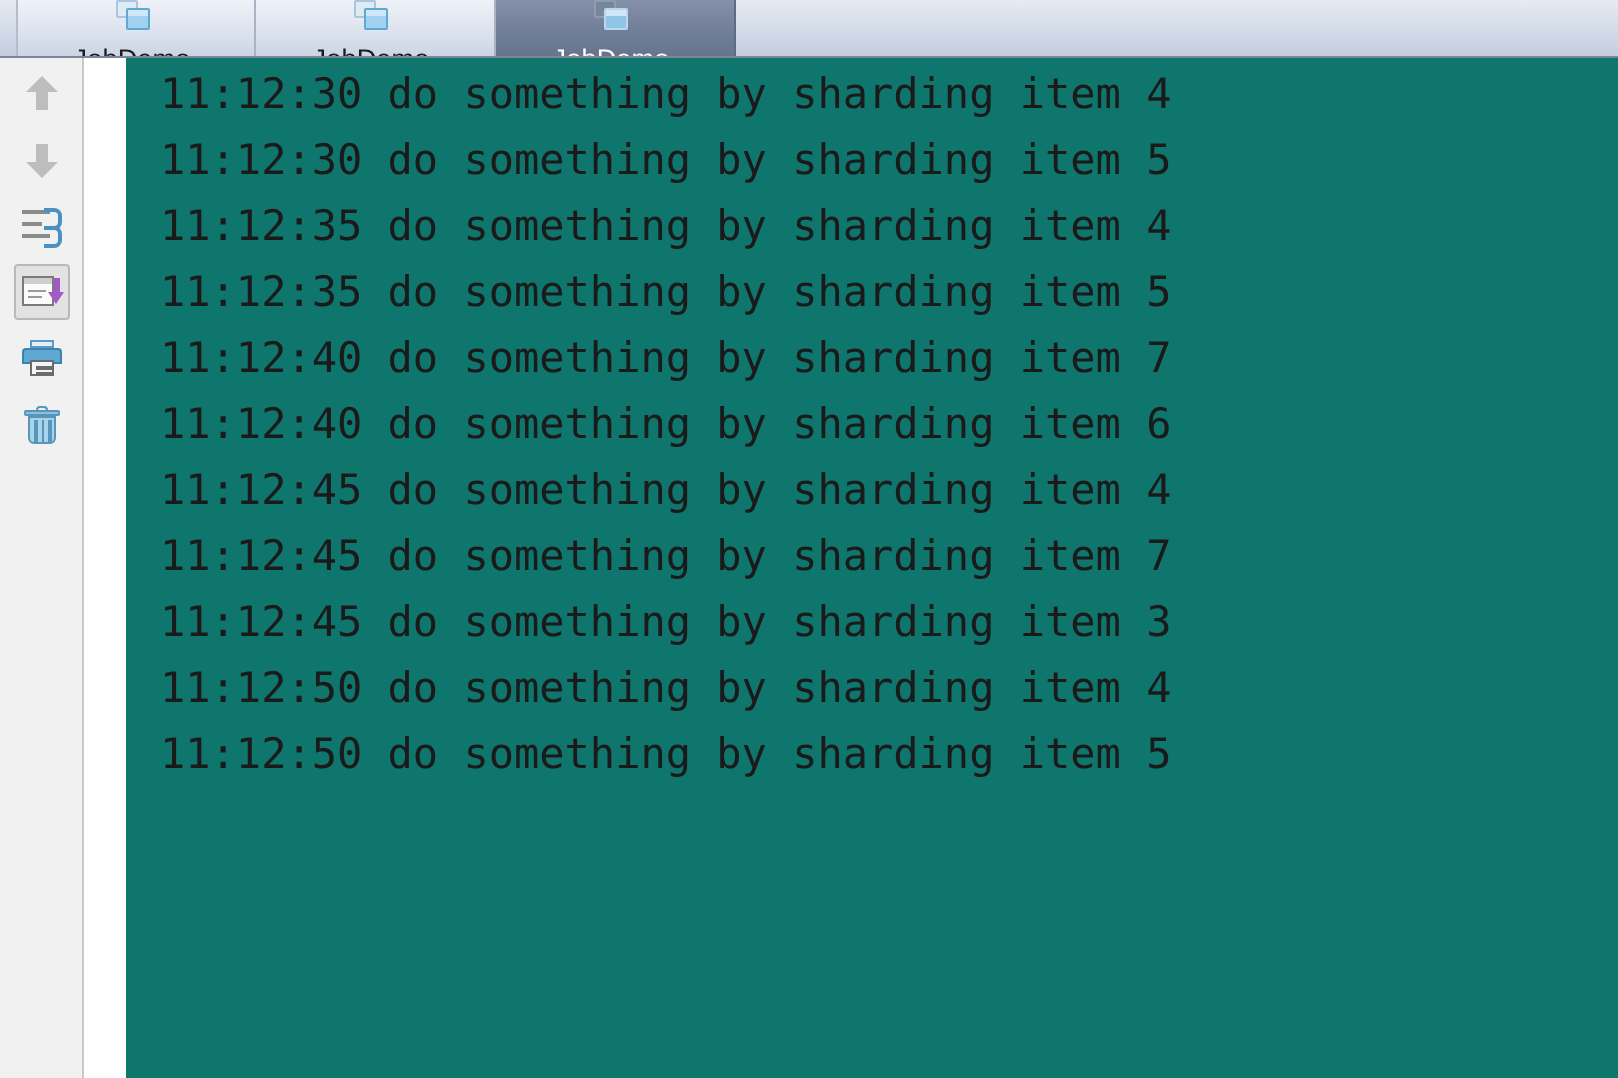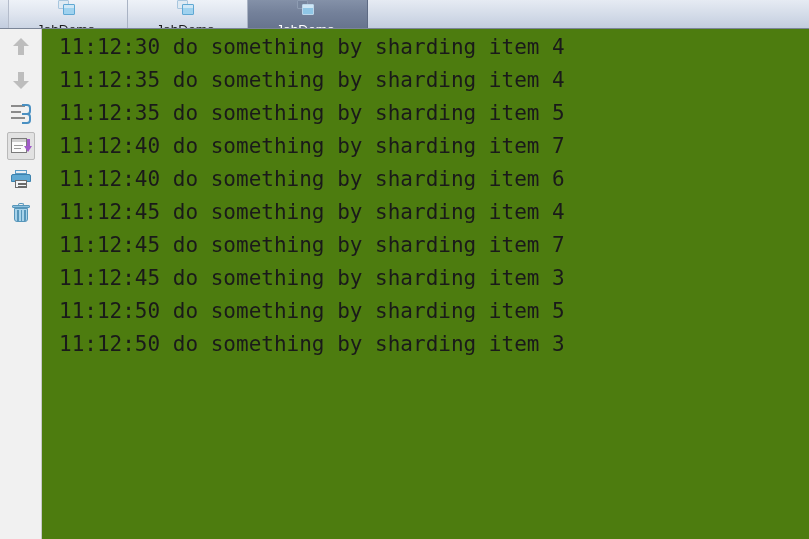--- a/index.html
+++ b/index.html
@@ -303,24 +303,25 @@
     width: 1.5px; height: 11px;
     background: #5796ba;
   }
   .ico-trash .can .v1 { left: 2.5px; }
   .ico-trash .can .v2 { left: 6px; }
   .ico-trash .can .v3 { left: 9.5px; }
 
   
   .console {
     flex: 1 1 auto;
-    background: #4d7c0f;
+    background: #0f766e;
     overflow: hidden;
     position: relative;
     padding-top: 2px;
+    margin-left: 21px;
   }
   .log-line {
     font-family: "DejaVu Sans Mono", monospace;
     font-size: 21px;
     line-height: 33px;
     color: #1a1a1a;
     white-space: pre;
     padding-left: 17px;
     letter-spacing: 0;
   }
@@ -417,24 +418,25 @@
             <span class="v v2"></span>
             <span class="v v3"></span>
           </span>
       </span>
     </div>
 
   </div>
 
   <div class="console">
     <div class="log-line">11:12:30 do something by sharding item 4</div>
+    <div class="log-line">11:12:30 do something by sharding item 5</div>
     <div class="log-line">11:12:35 do something by sharding item 4</div>
     <div class="log-line">11:12:35 do something by sharding item 5</div>
     <div class="log-line">11:12:40 do something by sharding item 7</div>
     <div class="log-line">11:12:40 do something by sharding item 6</div>
     <div class="log-line">11:12:45 do something by sharding item 4</div>
     <div class="log-line">11:12:45 do something by sharding item 7</div>
     <div class="log-line">11:12:45 do something by sharding item 3</div>
+    <div class="log-line">11:12:50 do something by sharding item 4</div>
     <div class="log-line">11:12:50 do something by sharding item 5</div>
-    <div class="log-line">11:12:50 do something by sharding item 3</div>
   </div>
 
 </div>
 
 </body></html>

